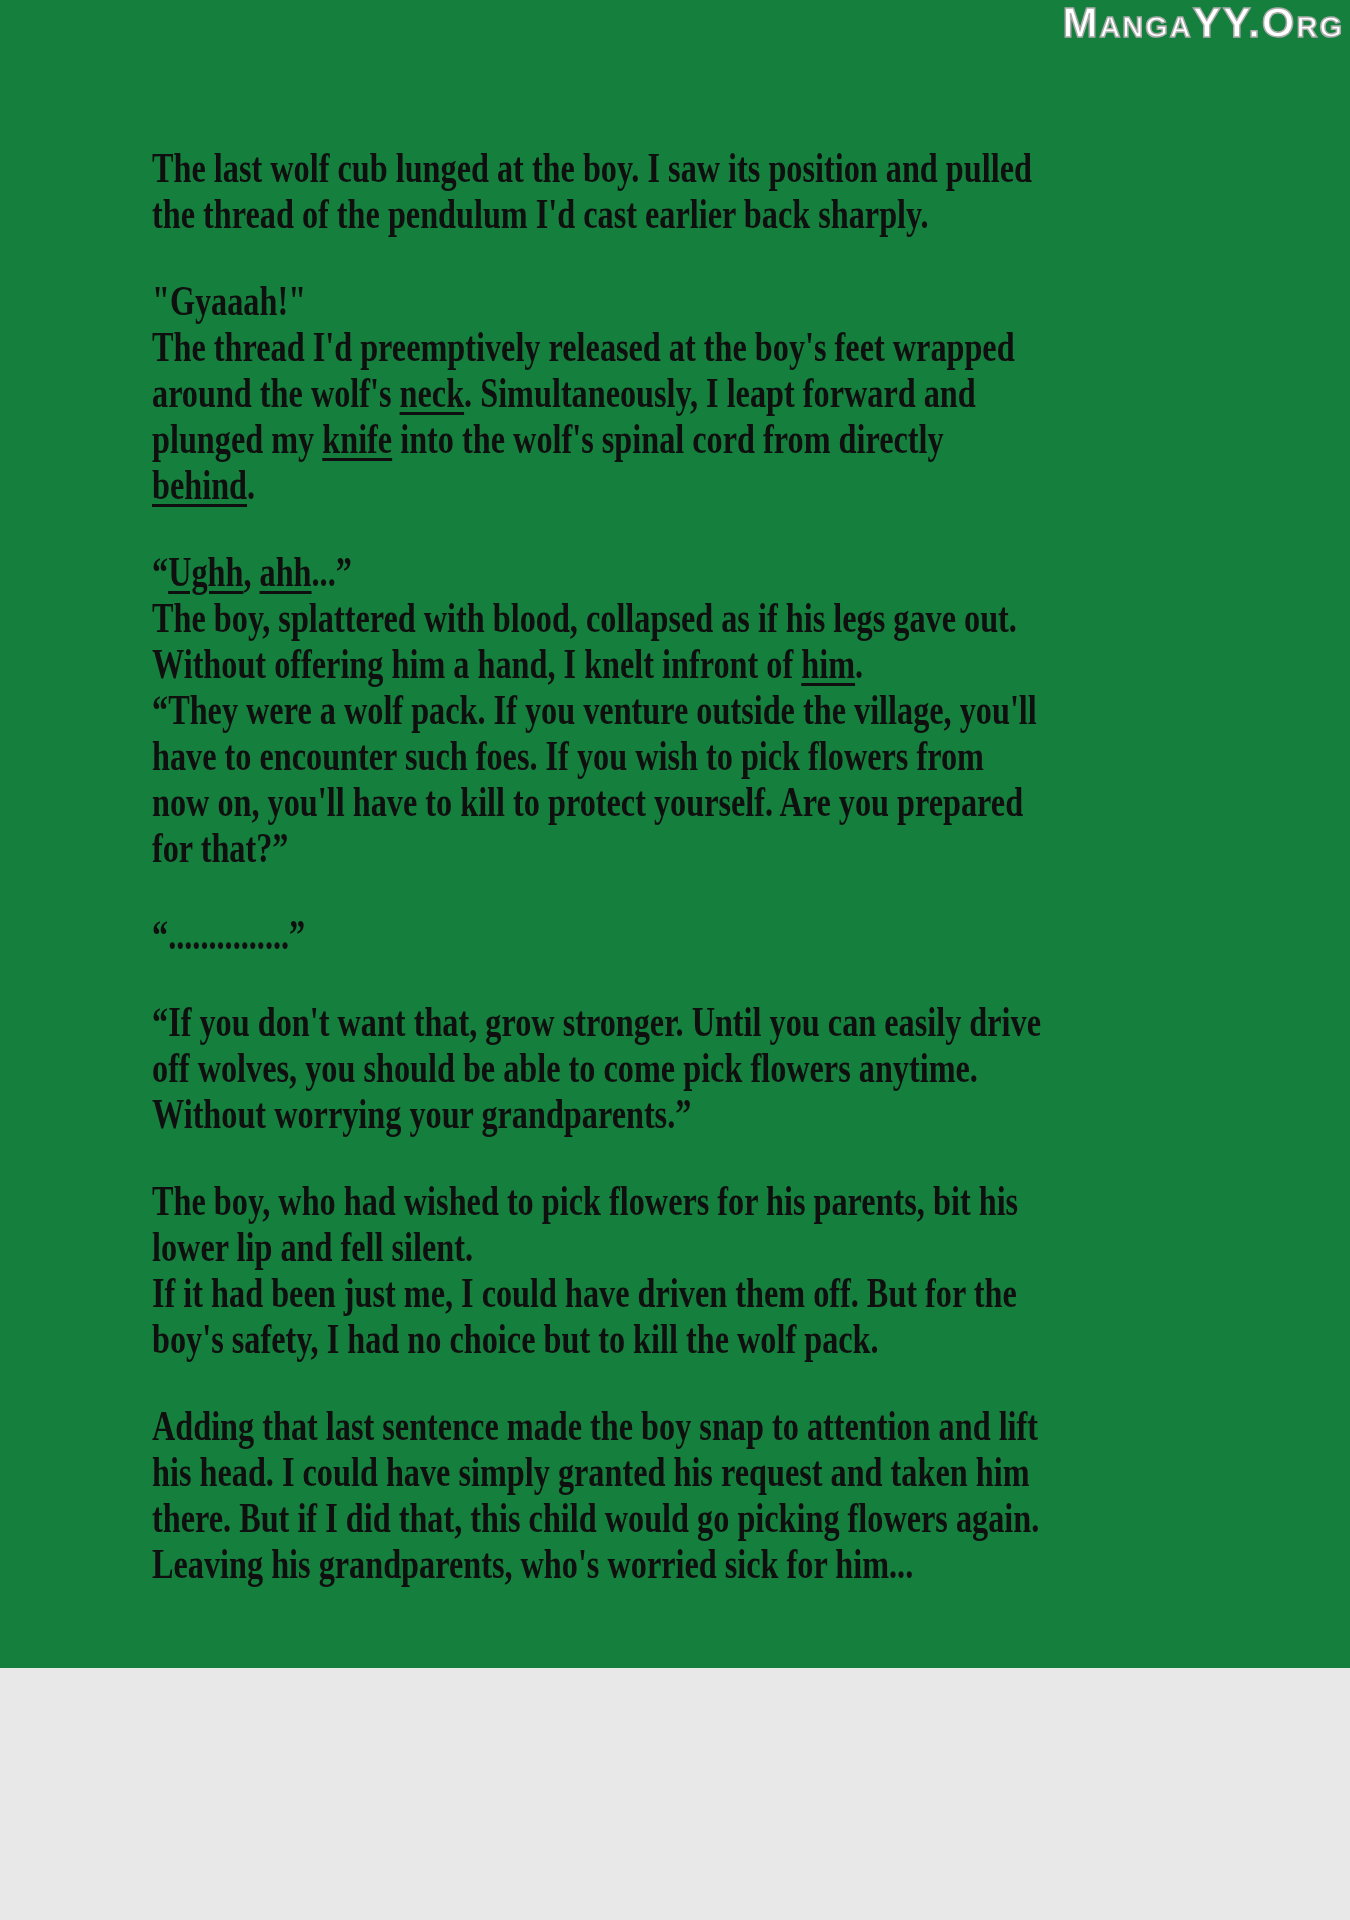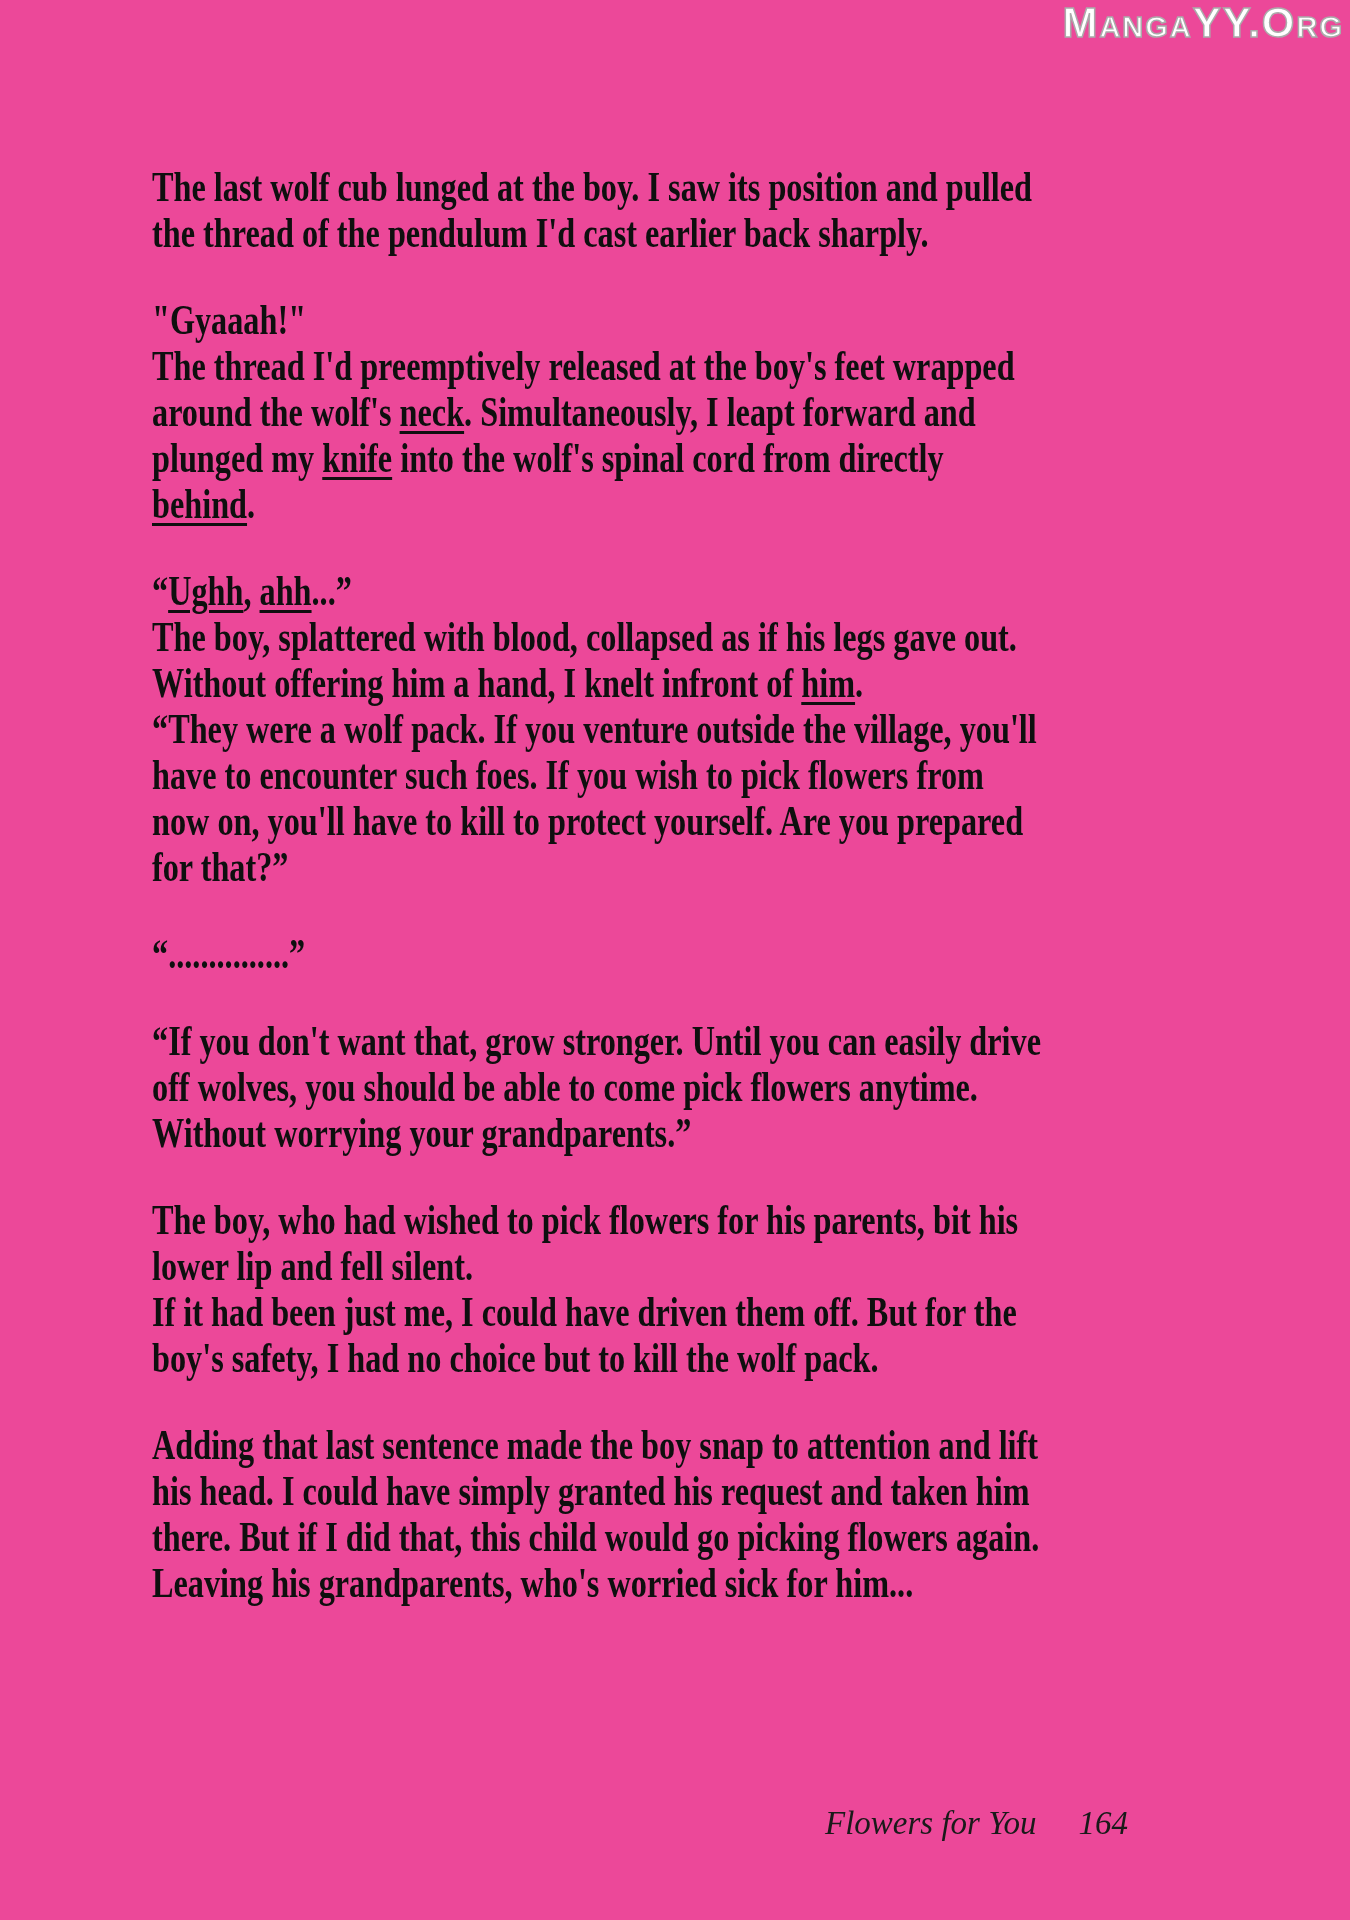--- a/index.html
+++ b/index.html
@@ -1,21 +1,21 @@
 <!DOCTYPE html>
 <html><head>
 <meta charset="utf-8">
 <style>
   html, body { margin: 0; padding: 0; background: #e8e8e8; }
   .page {
     position: relative;
     width: 1350px;
-    height: 1920px;
+    height: 1668px;
     margin: 0 auto;
-    background: #ec4899;
+    background: #15803d;
     overflow: hidden;
     font-family: "Liberation Serif", serif;
   }
   
   .watermark {
     position: absolute;
     top: 0px;
     right: 6px;
     font-family: "Liberation Sans", sans-serif;
     font-weight: bold;
@@ -24,21 +24,21 @@
     line-height: 46px;
     letter-spacing: 2px;
     color: #ffffff;
     -webkit-text-stroke: 1.5px #ababab;
     text-stroke: 1.5px #ababab;
   }
   
   .text-block {
     position: absolute;
     left: 152px;
-    top: 164px;
+    top: 145px;
     color: #0f0f0f;
     font-weight: bold;
     font-size: 43px;
     line-height: 46px;
   }
   .para + .para { margin-top: 41px; }
   .line {
     white-space: nowrap;
     transform: scaleX(0.75);
     transform-origin: 0 50%;

